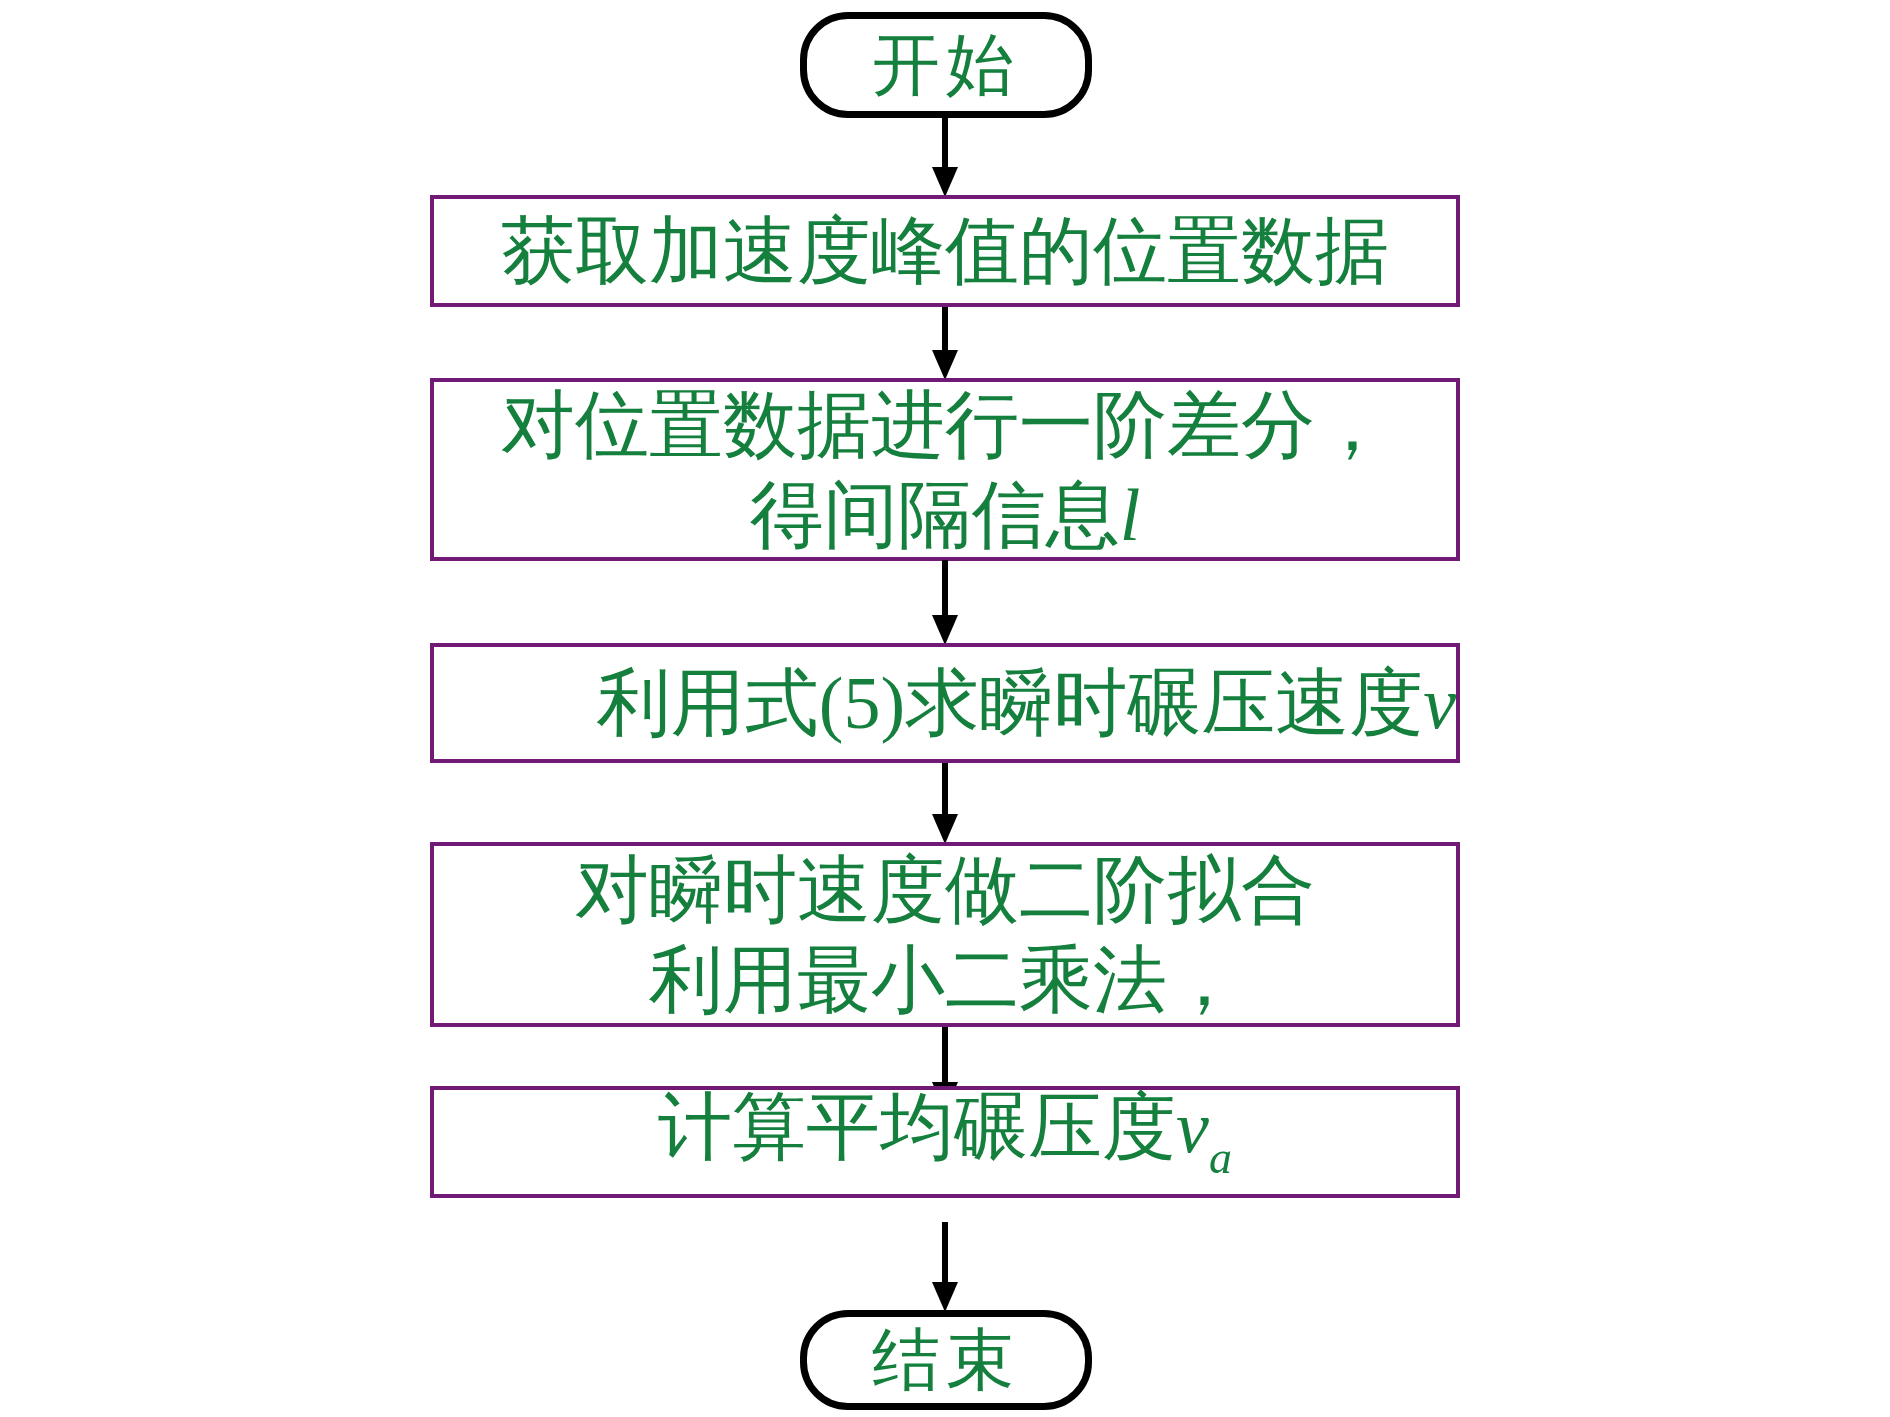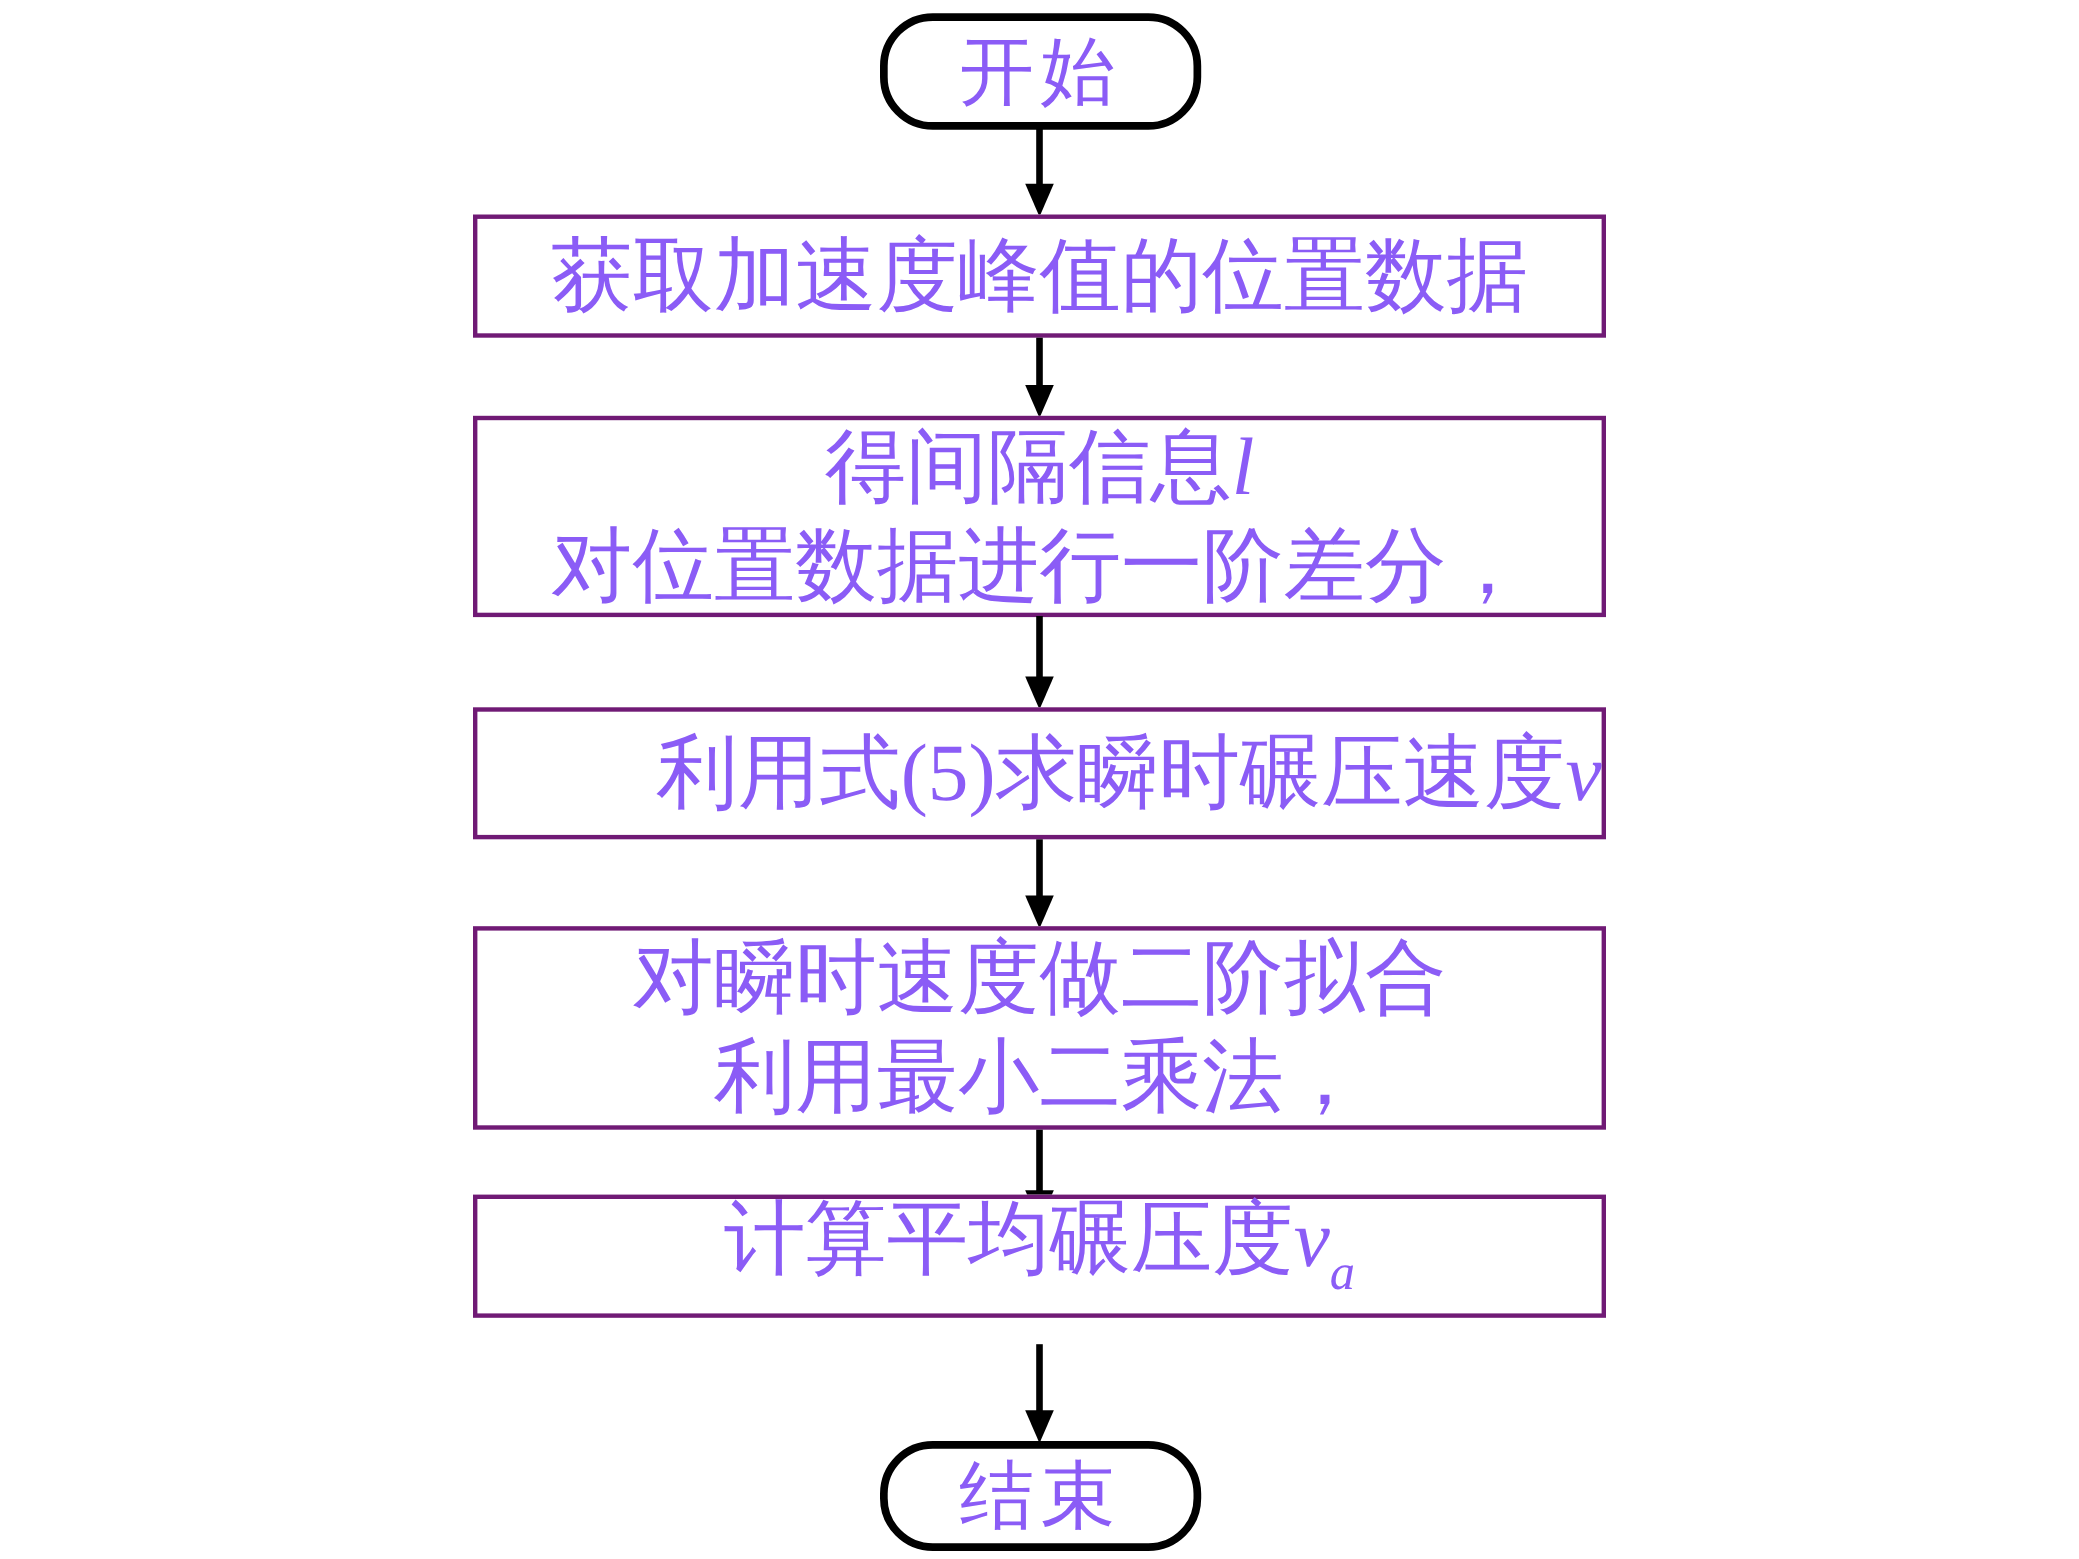--- a/index.html
+++ b/index.html
@@ -6,21 +6,21 @@
     margin: 0;
     padding: 0;
     background: #ffffff;
   }
   .canvas {
     position: relative;
     width: 1890px;
     height: 1417px;
     background: #ffffff;
     font-family: "Liberation Serif", "DejaVu Serif", serif;
-    color: #8b5cf6;
+    color: #15803d;
     overflow: hidden;
   }
   
   .terminal {
     position: absolute;
     left: 800px;
     width: 292px;
     border: 7px solid #000000;
     border-radius: 48px;
     box-sizing: border-box;
@@ -120,24 +120,24 @@
     </div>
   </div>
 
   <div class="arrow" id="arrow-2">
     <div class="shaft"></div>
     <div class="head"></div>
   </div>
 
   <div class="process" id="process-box-2">
     <div class="line">
-      <span>得间隔信息</span><span class="math">l</span>
+      <span>对位置数据进行一阶差分，</span>
     </div>
     <div class="line">
-      <span>对位置数据进行一阶差分，</span>
+      <span>得间隔信息</span><span class="math">l</span>
     </div>
   </div>
 
   <div class="arrow" id="arrow-3">
     <div class="shaft"></div>
     <div class="head"></div>
   </div>
 
   <div class="process" id="process-box-3">
     <div class="line">

